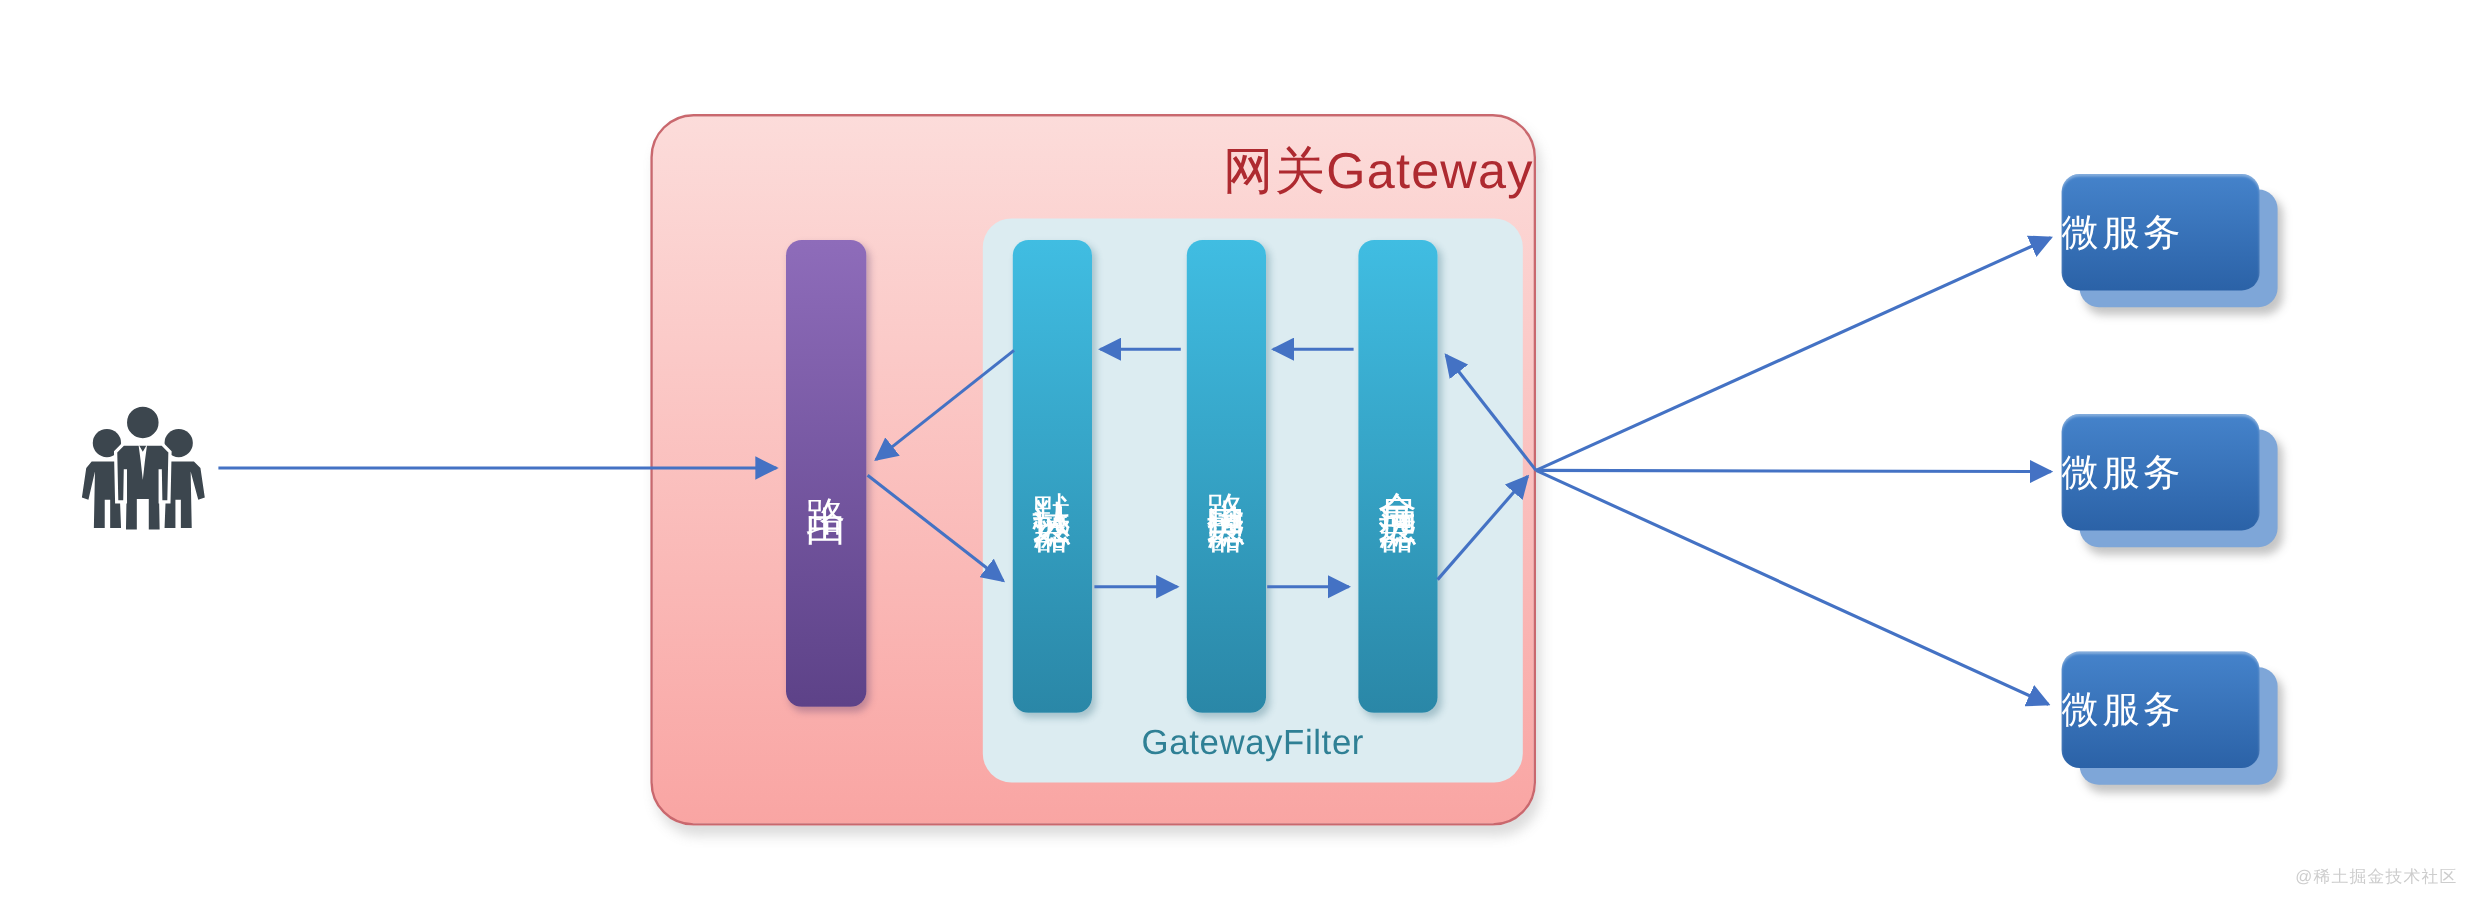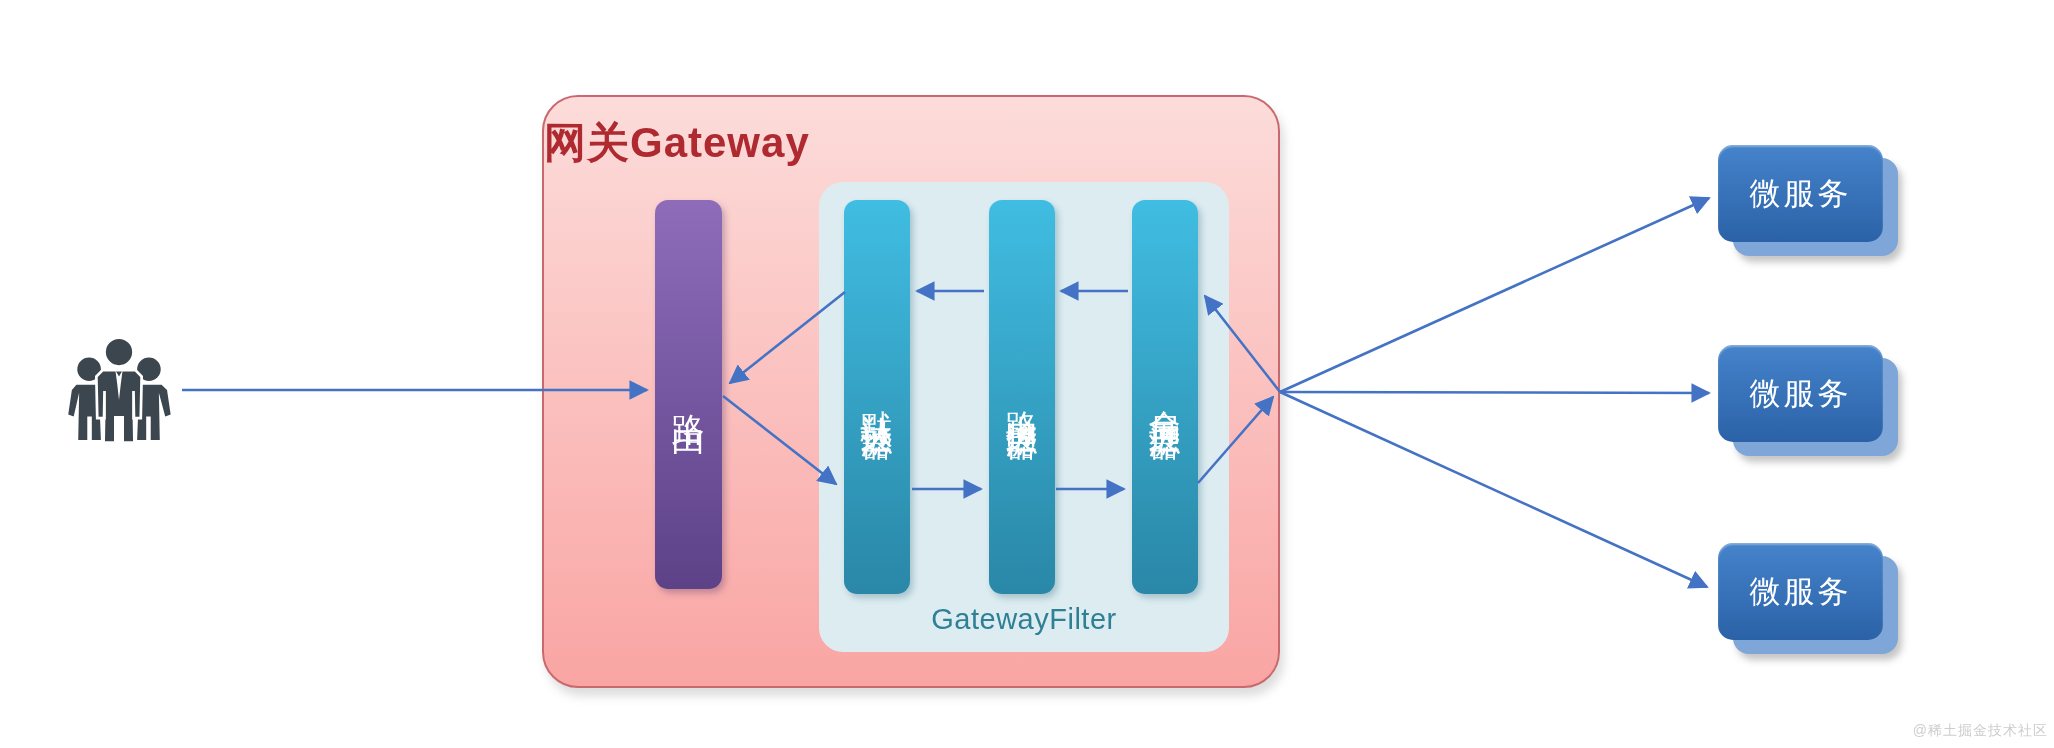--- a/index.html
+++ b/index.html
@@ -23,22 +23,22 @@
     position:absolute;left:542px;top:95px;width:738px;height:593px;
     border-radius:36px;
     background:linear-gradient(180deg,var(--gateway-bg-top,#fcdcda) 0%,var(--gateway-bg-bottom,#f9a5a3) 100%);
     border:2px solid var(--gateway-border,#c9686e);
     box-shadow:4px 8px 10px rgba(120,120,120,0.25);
     box-sizing:border-box;
     z-index:1;
   }
   .gateway-title{
     position:absolute;left:0;top:18px;width:100%;
-    text-align:left;
-    font-size:42px;font-weight:700;
+    text-align:right;
+    font-size:42px;font-weight:400;
     color:var(--gateway-title,#ae2a30);
     letter-spacing:1px;
   }
   
   .route-bar{
     position:absolute;left:111px;top:103px;width:67px;height:389px;
     border-radius:13px;
     background:linear-gradient(180deg,var(--route-bar-top,#8e6cba) 0%,var(--route-bar-bottom,#5d4288) 100%);
     box-shadow:3px 4px 6px rgba(90,60,110,0.35);
     display:flex;align-items:center;justify-content:center;
@@ -46,20 +46,21 @@
   .vtext{
     writing-mode:vertical-rl;text-orientation:upright;
     color:#ffffff;font-size:33px;letter-spacing:7px;
     line-height:1;
   }
   
   .filter-panel{
     position:absolute;left:275px;top:85px;width:410px;height:470px;
     border-radius:24px;
     background:var(--panel-bg,#dcecf1);
+    padding-left:40px;
   }
   .filter-bar{
     position:absolute;top:18px;width:66px;height:394px;
     border-radius:13px;
     background:linear-gradient(180deg,var(--filter-top,#40bde2) 0%,var(--filter-bottom,#2a87a7) 100%);
     box-shadow:3px 4px 6px rgba(40,100,120,0.30);
     display:flex;align-items:center;justify-content:center;
   }
   .filter-bar .vtext{font-size:32px;letter-spacing:5px;}
   .panel-label{
@@ -76,21 +77,21 @@
     background:var(--ms-back,#7ea6d8);
     border-radius:16px;
     box-shadow:4px 6px 7px rgba(90,90,90,0.35);
     z-index:0;
   }
   .ms-front{
     position:relative;z-index:1;width:100%;height:100%;
     border-radius:15px;
     background:linear-gradient(180deg,var(--ms-front-top,#4583cb) 0%,var(--ms-front-bottom,#2b62a7) 100%);
     box-shadow:inset 0 2px 2px rgba(255,255,255,0.35);
-    display:flex;align-items:center;justify-content:center;
+    display:flex;align-items:center;
   }
   .ms-label{color:#ffffff;font-size:31px;letter-spacing:3px;}
   
   .watermark{
     position:absolute;right:6px;bottom:8px;
     font-size:14px;
     color:var(--watermark,#cdcdcd);
     letter-spacing:1px;
     z-index:2;
   }

